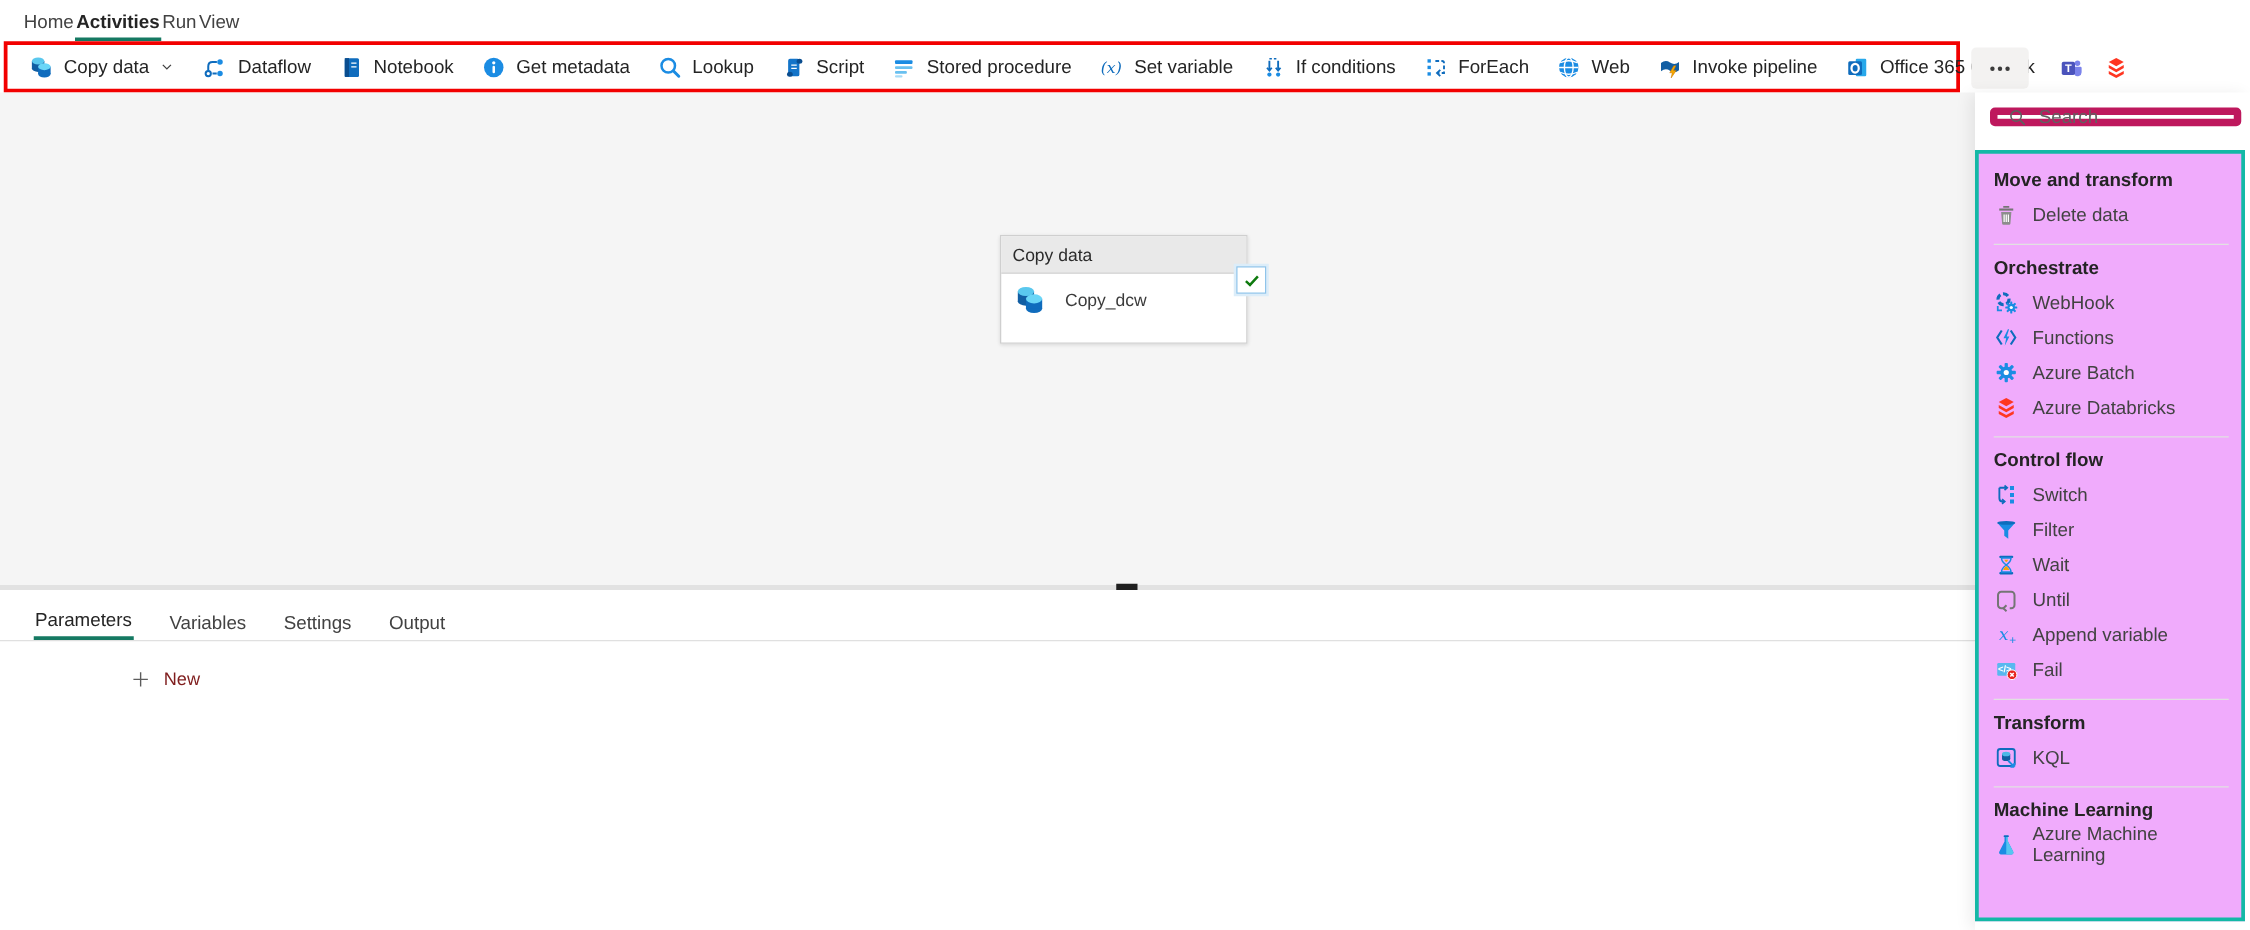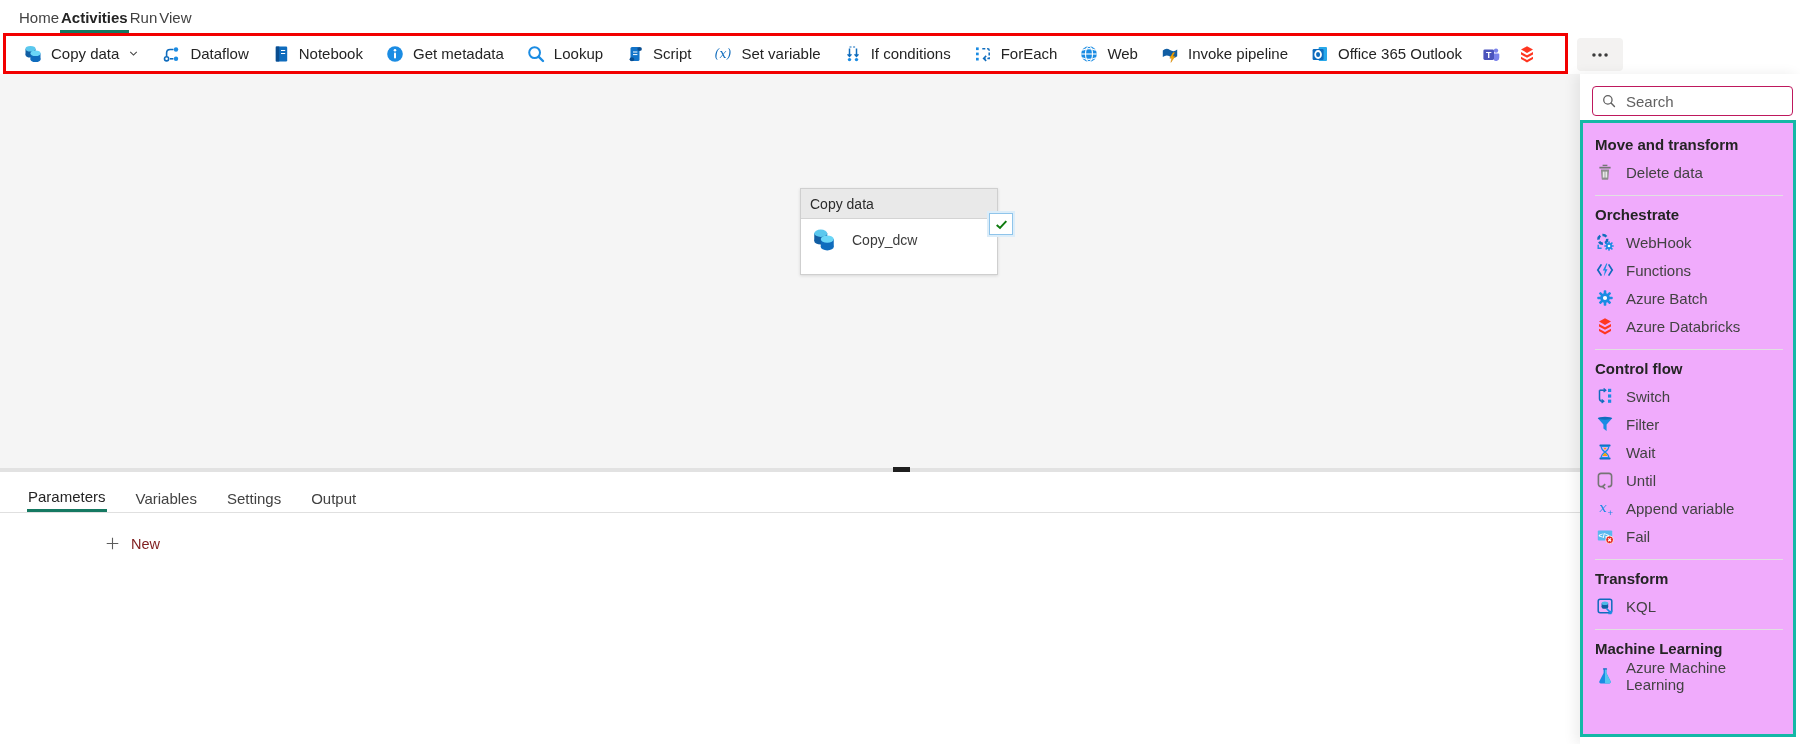--- a/index.html
+++ b/index.html
@@ -40,22 +40,22 @@
   .bp-tabs{display:flex;gap:28px;padding-left:27px;height:41px;border-bottom:1px solid #e0e0e0;
            box-sizing:border-box;align-items:stretch;}
   .bp-tab{background:none;border:none;font:inherit;font-size:15px;color:#424242;padding:12px 1px 0;cursor:pointer;}
   .bp-tab.active{color:#242424;border-bottom:3px solid #157962;}
   .new-btn{position:absolute;left:98px;top:62px;display:flex;align-items:center;gap:10px;background:none;border:none;
            font:inherit;font-size:14.5px;color:#7f1d1d;cursor:pointer;}
 
   
   .right-panel{position:absolute;left:1580px;top:74px;width:220px;height:670px;background:#fff;
                box-shadow:-5px 0 12px rgba(0,0,0,.07);}
-  .searchbox{position:absolute;left:12px;top:12px;width:201px;height:30px;box-sizing:border-box;
-             border:1px solid #be185d;border-radius:4px;display:flex;align-items:center;gap:7px;padding:0 8px;background:#fff;}
+  .searchbox{position:absolute;left:12px;top:12px;width:201px;height:15px;box-sizing:border-box;
+             border:6px solid #be185d;border-radius:4px;display:flex;align-items:center;gap:7px;padding:0 8px;background:#fff;}
   .searchbox input{border:none;outline:none;width:100%;font:inherit;font-size:15px;color:#242424;background:transparent;}
   .searchbox input::placeholder{color:#616161;}
   .panel-list{position:absolute;left:0;top:46px;right:4px;bottom:7px;box-sizing:border-box;border:3px solid #14b8a6;
               padding:4px 4px 4px 12px;overflow:hidden;background:#f0abfc;}
   .section + .section{border-top:1px solid #e1e1e1;margin-top:9px;padding-top:1px;margin-right:6px;}
   .section-title{font-size:15px;font-weight:700;color:#242424;margin:9px 0 5px;}
   .p-item{display:flex;align-items:center;gap:11px;height:28px;font-size:15px;color:#424242;cursor:pointer;}
 
   .js-icon{display:inline-flex;line-height:0;flex:none;}
 </style>
@@ -140,20 +140,31 @@
             <rect x="5.5" y="3" width="9" height="14" rx="1.5" fill="#1374c9"></rect>
             <ellipse cx="14.6" cy="4.9" rx="2.3" ry="2" fill="#0a4d8f"></ellipse>
             <ellipse cx="6.9" cy="15.3" rx="2.3" ry="2" fill="#0a4d8f"></ellipse>
             <g stroke="#fff" stroke-width="1">
               <line x1="8" y1="8" x2="12.4" y2="8"></line>
               <line x1="8" y1="10.6" x2="12.4" y2="10.6"></line>
             </g>
           </svg>
         </span>
         <span>Script</span>
+      </button>
+      <button class="tb-item">
+        <span class="js-icon">
+          <svg width="20" height="20" viewBox="0 0 20 20">
+            <rect x="3" y="4.2" width="14" height="3" rx="0.8" fill="#1b8ce3"></rect>
+            <rect x="3" y="9" width="14" height="2.2" rx="0.8" fill="#69c0f0"></rect>
+            <rect x="3" y="12.8" width="9.5" height="2.2" rx="0.8" fill="#69c0f0"></rect>
+            <rect x="3" y="16.2" width="6" height="1.8" rx="0.8" fill="#a7dcf7"></rect>
+          </svg>
+        </span>
+        <span>Stored procedure</span>
       </button>
       <button class="tb-item">
         <span class="js-icon">
           <svg width="20" height="20" viewBox="0 0 20 20">
             <text x="10" y="14.2" text-anchor="middle" font-size="12.5" font-style="italic" font-family="'DejaVu Serif',serif" fill="#0f6cbd">(x)</text>
           </svg>
         </span>
         <span>Set variable</span>
       </button>
       <button class="tb-item">

